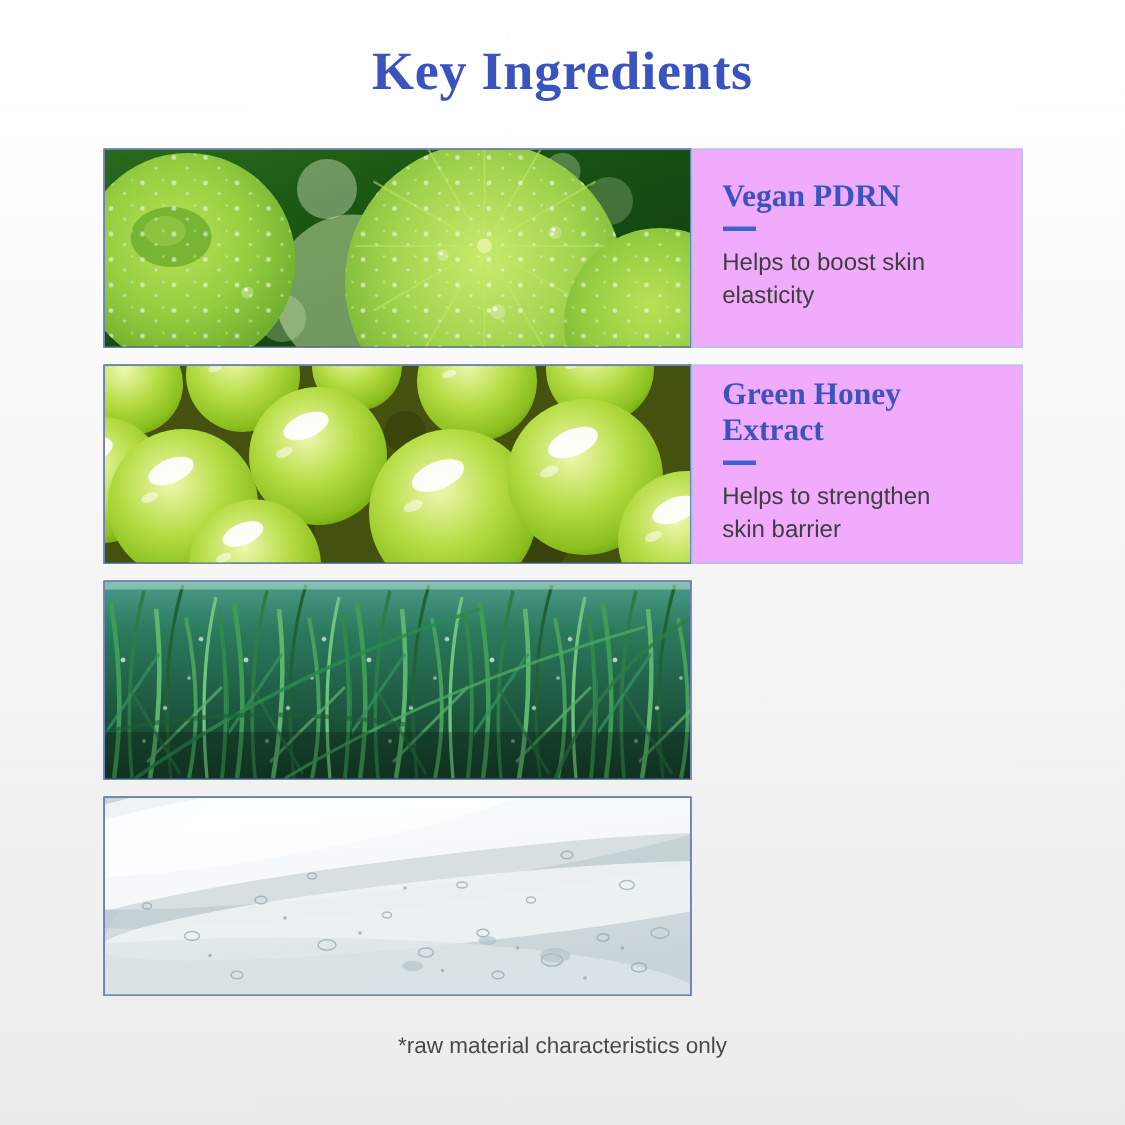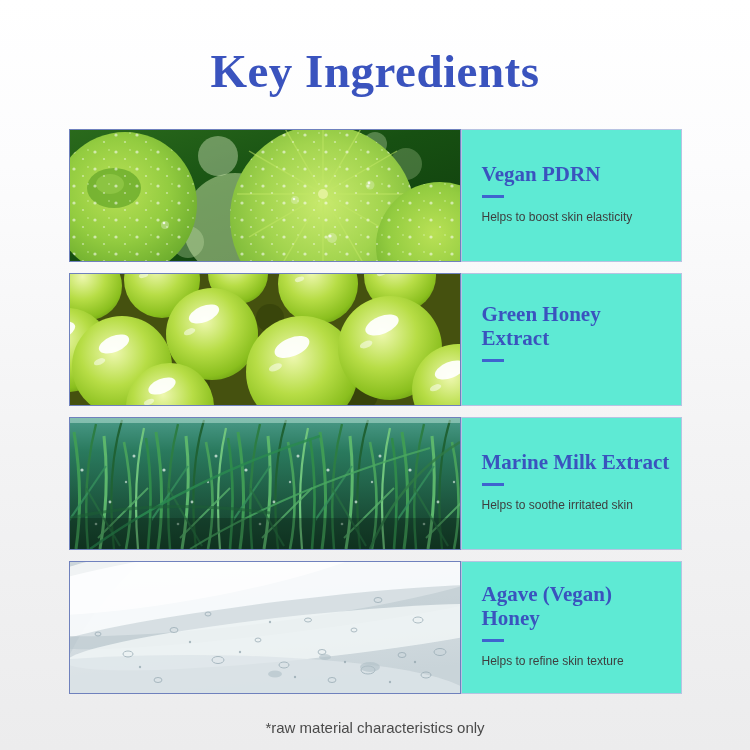--- a/index.html
+++ b/index.html
@@ -3,43 +3,43 @@
 <meta charset="utf-8">
 <style>
   html,body{margin:0;padding:0;}
   body{
     width:750px;height:750px;overflow:hidden;
     background:linear-gradient(180deg,#ffffff 0%,#fcfcfd 22%,#f3f3f4 60%,#ececed 100%);
     font-family:"Liberation Sans",sans-serif;
   }
   .page-title{
     font-family:"Liberation Serif",serif;
-    font-weight:700;font-size:47px;color:#3a53be;
-    text-align:center;margin:0;padding-top:44px;letter-spacing:.5px;
+    font-weight:700;font-size:36px;color:#3a53be;
+    text-align:center;margin:0;padding-top:26px;letter-spacing:.5px;
   }
   .rows{width:613px;margin:31px auto 0;display:flex;flex-direction:column;gap:11px;}
   .row{display:flex;height:133px;}
   .row-image{
     flex:0 0 392px;width:392px;box-sizing:border-box;
     border:1px solid #6f81bd;background:#1d4a12;
   }
   .row-image svg{display:block;width:100%;height:100%;}
   .row-text{
-    flex:1;box-sizing:border-box;background:#5eead4;
+    flex:1;box-sizing:border-box;background:#f0abfc;
     border:1px solid #b7c3e2;
     display:flex;flex-direction:column;justify-content:center;
     padding:0 8px 4px 20px;
   }
   .ing-name{
     font-family:"Liberation Serif",serif;font-weight:700;
     font-size:21px;color:#3a53be;margin:0;line-height:1.15;
   }
   .ing-divider{width:22px;height:3px;background:#3f63cf;margin:9px 0 11px;}
   .ing-desc{
-    font-size:12px;color:#3e3e3e;line-height:1.38;margin:0;white-space:pre-line;
+    font-size:16px;color:#3e3e3e;line-height:1.38;margin:0;white-space:pre-line;
   }
   .footnote{
     text-align:center;font-size:15px;color:#4a4a4a;margin-top:25px;
   }
 </style>
 </head>
 <body>
 
 <h1 class="page-title">Key Ingredients</h1>
 
@@ -156,20 +156,22 @@
         <use href="#gl" transform="translate(134,40) rotate(-22)"></use>
         <use href="#gl" transform="translate(222,73) rotate(-22) scale(1.15)"></use>
         <use href="#gl" transform="translate(312,51) rotate(-22) scale(1.1)"></use>
         <use href="#gl" transform="translate(380,96) rotate(-22)"></use>
         <use href="#gl" transform="translate(92,112) rotate(-22) scale(.9)"></use>
       </svg>
     </div>
     <div class="row-text">
       <h2 class="ing-name">Green Honey Extract</h2>
       <div class="ing-divider"></div>
+      <p class="ing-desc">Helps to strengthen
+skin barrier</p>
     </div>
   </div>
 
   <div class="row">
     <div class="row-image">
       <svg viewBox="0 0 390 131" preserveAspectRatio="none" aria-hidden="true">
         <defs>
           <linearGradient id="sbg" x1="0" y1="0" x2="0" y2="1">
             <stop offset="0" stop-color="#4a9a88"></stop>
             <stop offset=".25" stop-color="#2a7a5e"></stop>
@@ -199,25 +201,20 @@
         <rect width="390" height="131" fill="url(#grass)"></rect>
         <g fill="none">
           <path d="M20,131 Q120,60 250,18" stroke="#2a8a50" stroke-width="2.5" opacity=".85"></path>
           <path d="M120,131 Q220,70 360,30" stroke="#4aa862" stroke-width="2" opacity=".8"></path>
           <path d="M300,131 Q330,60 390,24" stroke="#2f7a46" stroke-width="2.5" opacity=".8"></path>
           <path d="M0,100 Q90,80 200,95" stroke="#1d5e36" stroke-width="3" opacity=".6"></path>
         </g>
         <rect y="0" width="390" height="5" fill="#bfe6da" opacity=".5"></rect>
         <rect y="100" width="390" height="31" fill="#0c2418" opacity=".35"></rect>
       </svg>
-    </div>
-    <div class="row-text">
-      <h2 class="ing-name">Marine Milk Extract</h2>
-      <div class="ing-divider"></div>
-      <p class="ing-desc">Helps to soothe irritated skin</p>
     </div>
   </div>
 
   <div class="row">
     <div class="row-image">
       <svg viewBox="0 0 390 131" preserveAspectRatio="none" aria-hidden="true">
         <defs>
           <linearGradient id="gbg" x1="0" y1="0" x2=".3" y2="1">
             <stop offset="0" stop-color="#dfe6e9"></stop>
             <stop offset=".5" stop-color="#d6dee2"></stop>
@@ -261,22 +258,17 @@
           <circle cx="120" cy="80" r="1.2"></circle>
             <circle cx="345" cy="100" r="1.2"></circle>
         </g>
         <g fill="#b0c0c7" opacity=".6">
           <ellipse cx="300" cy="105" rx="10" ry="5"></ellipse>
           <ellipse cx="205" cy="112" rx="7" ry="3.5"></ellipse>
           <ellipse cx="255" cy="95" rx="6" ry="3"></ellipse>
         </g>
       </svg>
     </div>
-    <div class="row-text">
-      <h2 class="ing-name">Agave (Vegan) Honey</h2>
-      <div class="ing-divider"></div>
-      <p class="ing-desc">Helps to refine skin texture</p>
-    </div>
   </div>
 
 </div>
 
 <p class="footnote">*raw material characteristics only</p>
 
 </body></html>

